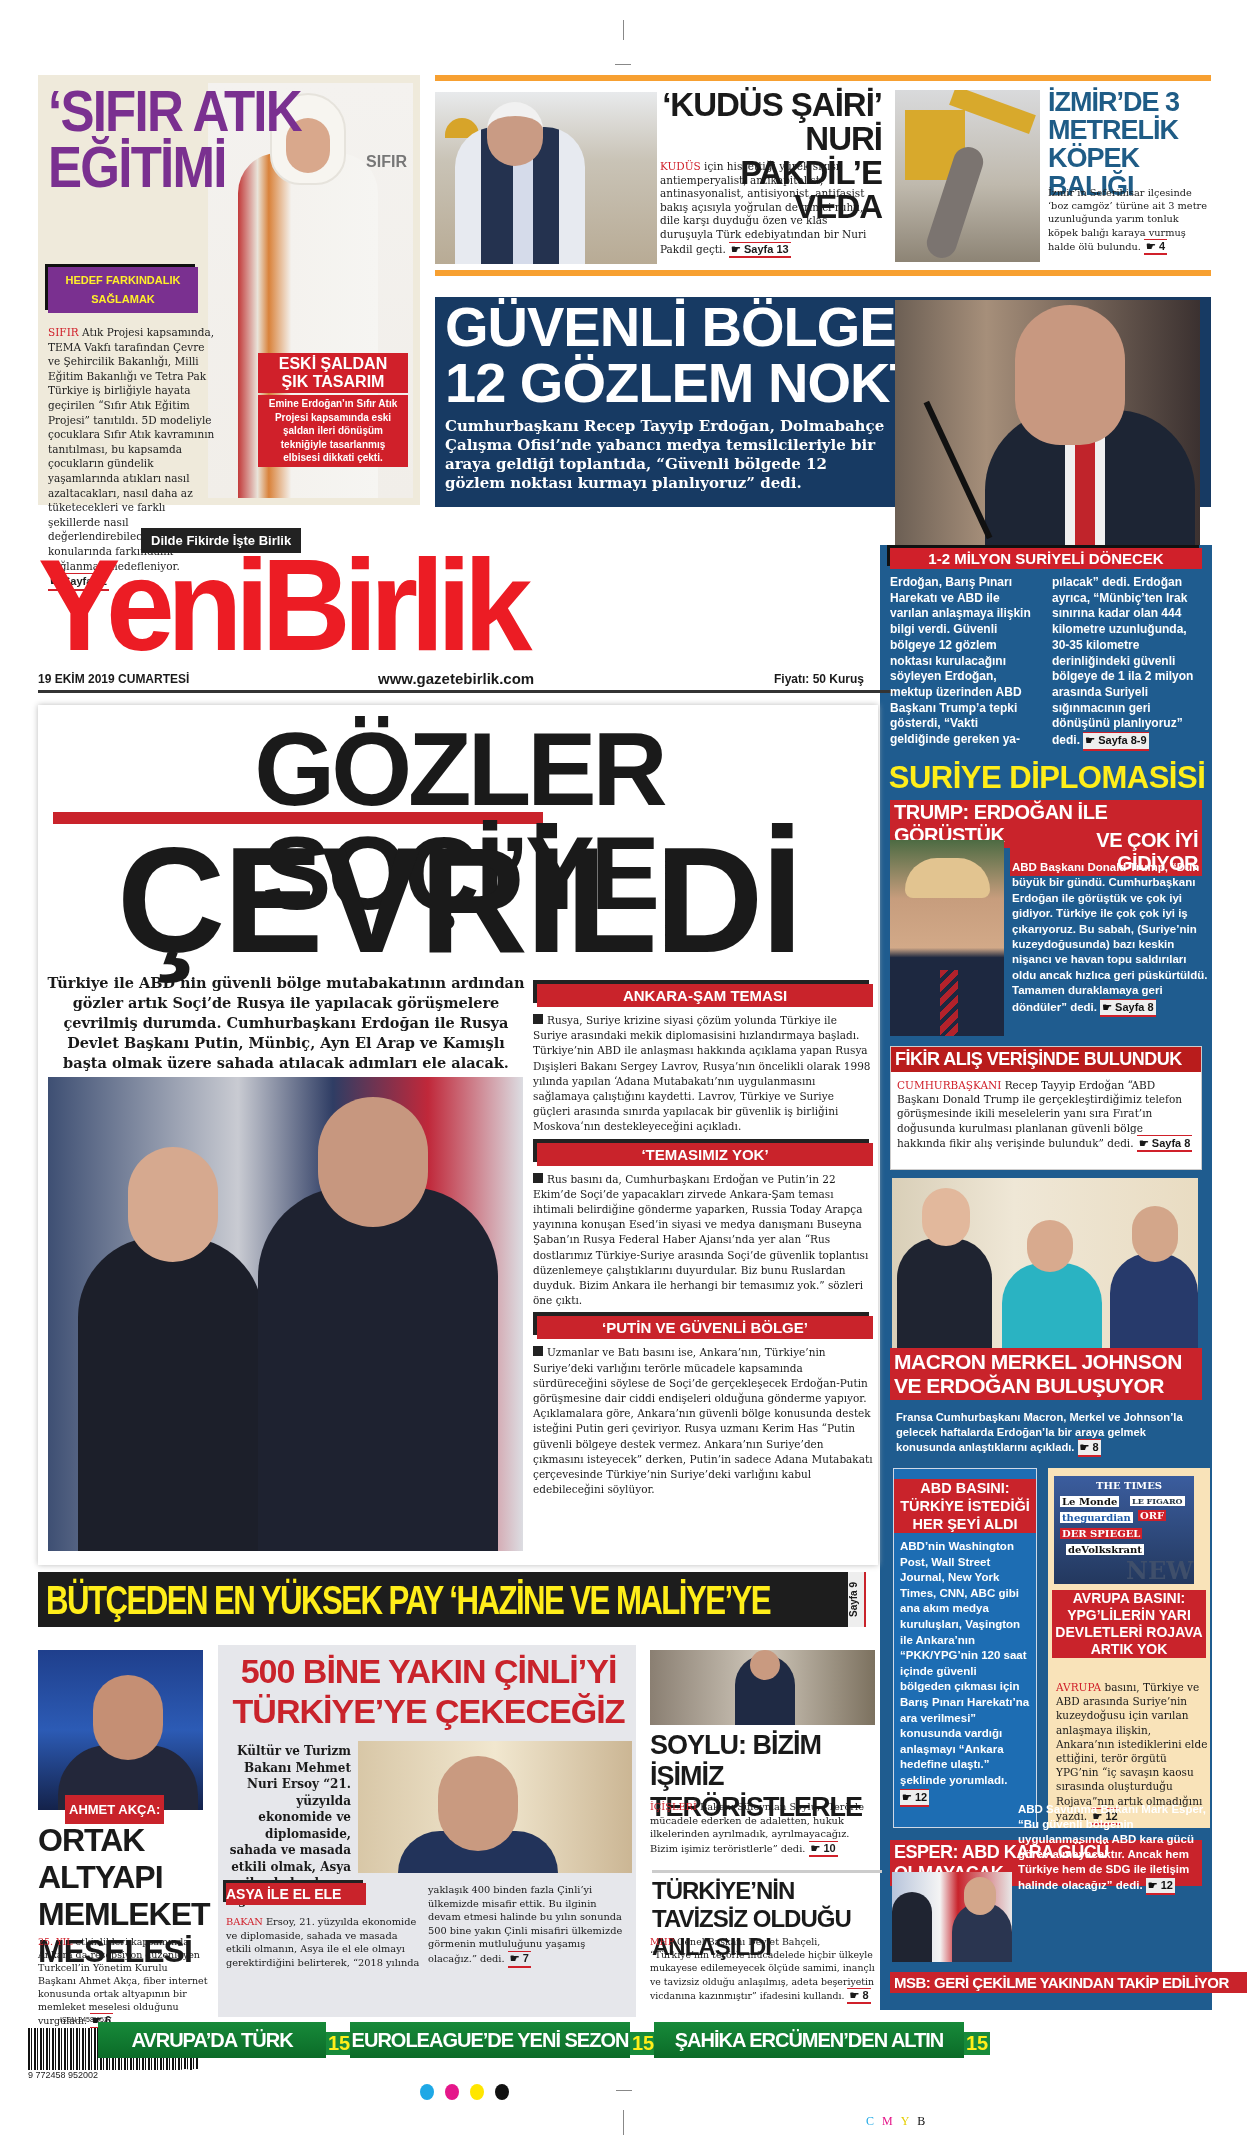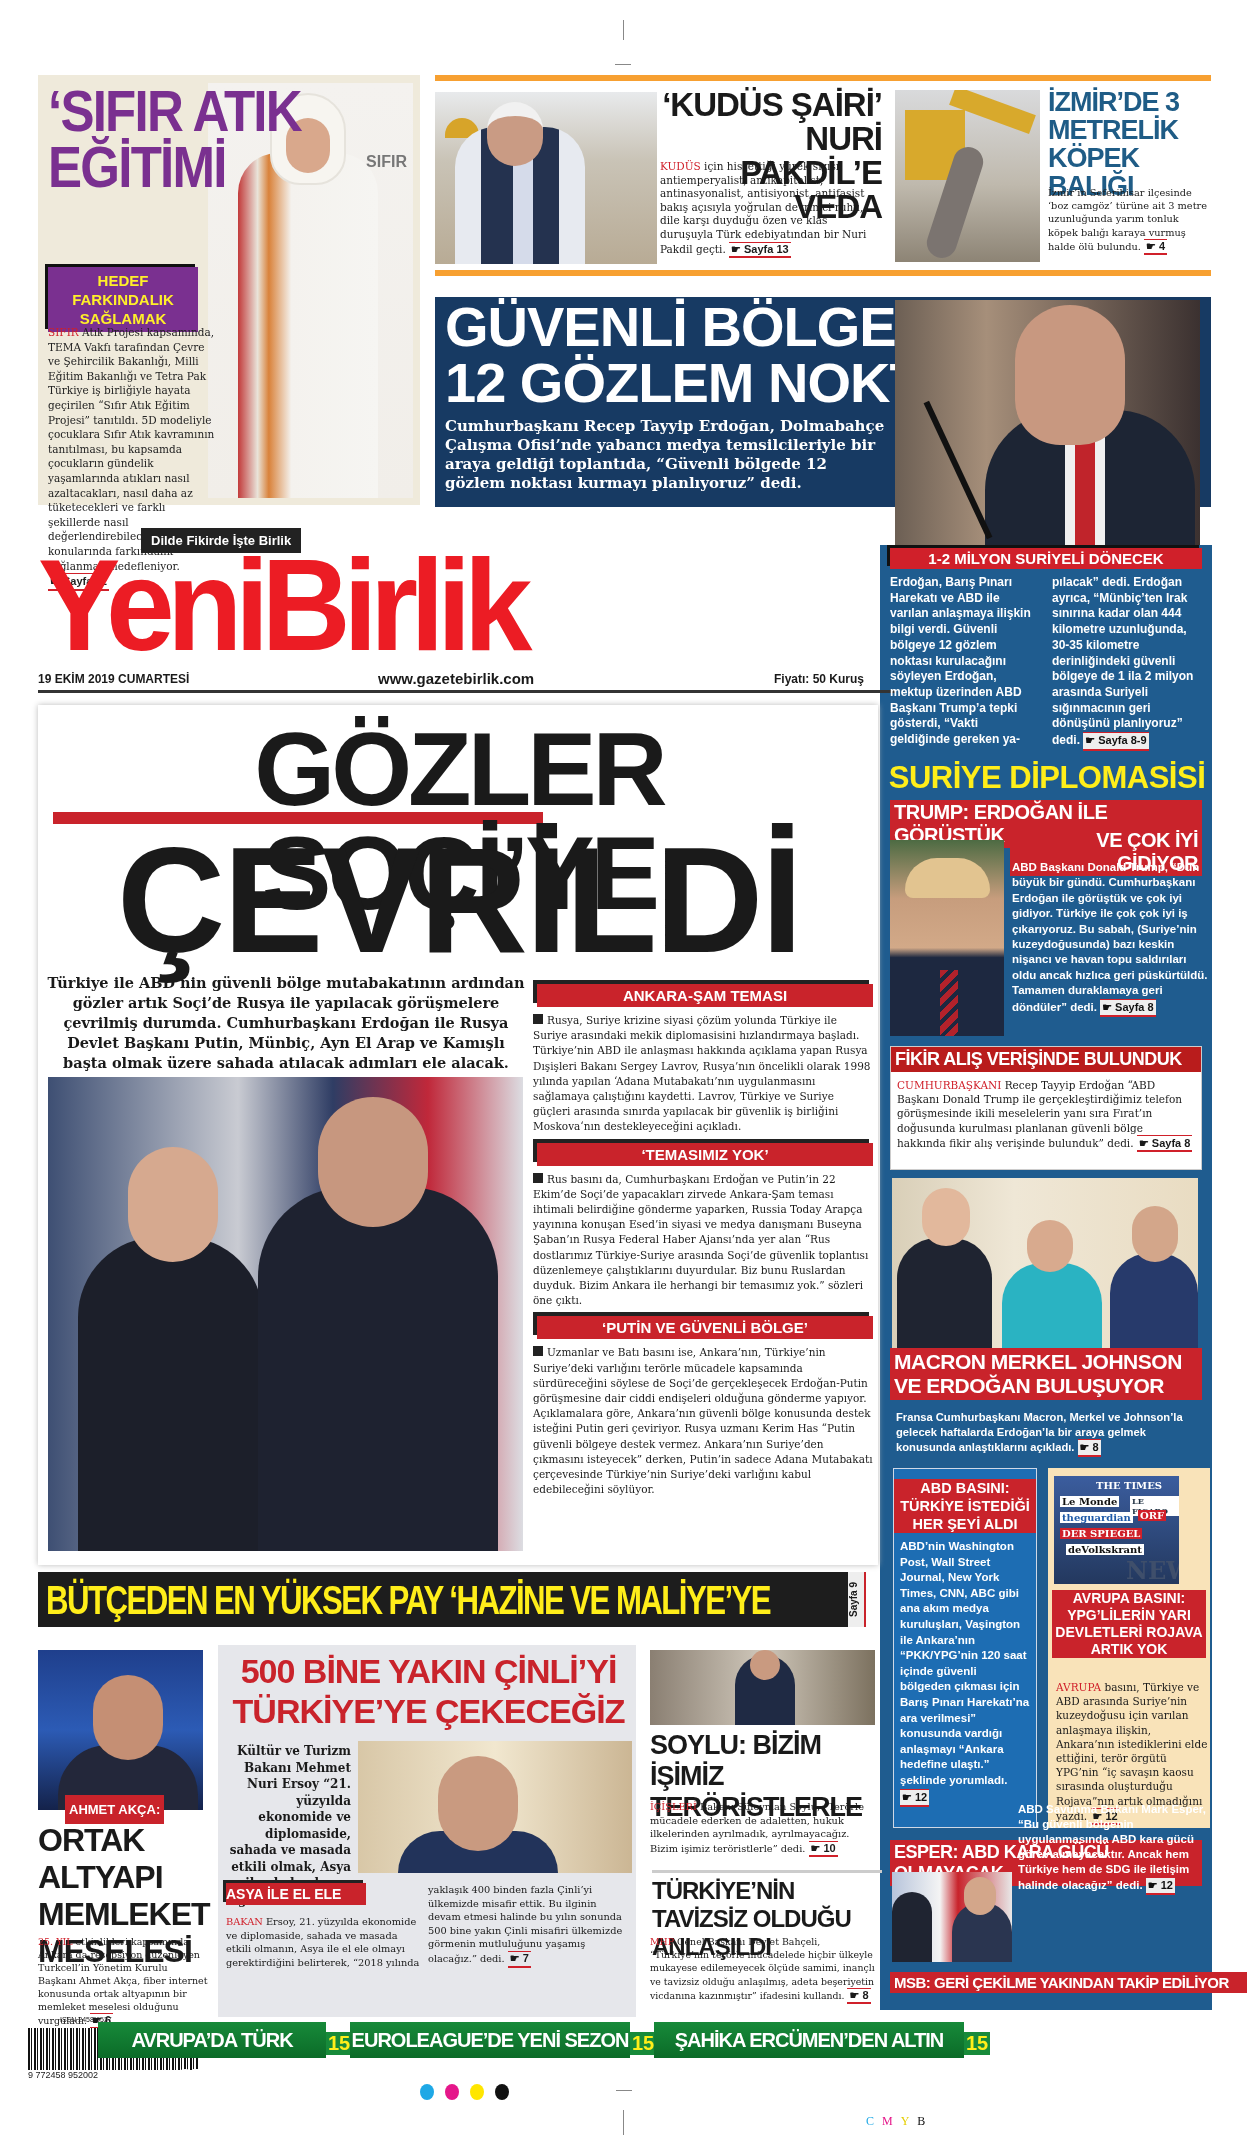--- a/index.html
+++ b/index.html
@@ -7,21 +7,21 @@
 .abs{position:absolute}
 .serif{font-family:"DejaVu Serif","Liberation Serif",serif}
 .photo{position:absolute;overflow:hidden}
 .sayfa{display:inline-block;font-family:"Liberation Sans",sans-serif;font-weight:700;font-size:11px;border-bottom:2px solid #d0202a;border-top:1px solid #d0202a;padding:0 2px;white-space:nowrap}
 .sayfa::before{content:"☛ ";}
 .red{color:#d0202a}
 .crop{position:absolute;background:#888}
 
 #sifir{left:38px;top:75px;width:382px;height:430px;background:#efeadb}
 #sifir .h{left:10px;top:8px;font-size:58px;line-height:56px;color:#7a3090;font-weight:900;letter-spacing:-2px;transform:scaleX(.88);transform-origin:left top;width:300px}
-#sifir .sub{left:10px;top:192px;width:150px;background:#7a3090;color:#ffef2a;font-size:15px;line-height:19px;font-weight:900;text-align:center;padding:4px 2px;box-shadow:-3px -3px 0 #111}
+#sifir .sub{left:10px;top:192px;width:150px;background:#7a3090;color:#ffef2a;font-size:11px;line-height:19px;font-weight:900;text-align:center;padding:4px 2px;box-shadow:-3px -3px 0 #111}
 #sifir .body{left:10px;top:250px;width:170px;font-size:10.5px;line-height:14.6px;color:#222}
 #sifir .ph{left:170px;top:8px;width:205px;height:415px;background:linear-gradient(180deg,#f4f2ef 0%,#f1eee9 100%)}
 .coat{position:absolute;left:30px;top:70px;width:140px;height:345px;background:linear-gradient(90deg,#c23a3a 0%,#e9e4da 14%,#d9823a 22%,#f4f2ee 38%,#f6f5f2 100%);border-radius:40px 40px 0 0}
 .head{position:absolute;left:62px;top:10px;width:76px;height:92px;background:#f7f5f0;border-radius:38px 38px 30px 30px;border:2px solid #e6e3dc}
 .face{position:absolute;left:78px;top:35px;width:44px;height:55px;background:#d9a88c;border-radius:22px}
 #sifir .cap{left:220px;top:278px;width:150px;text-align:right}
 #sifir .cap .t{display:inline-block;background:#d0202a;color:#fff;font-weight:900;font-size:16px;line-height:18px;padding:2px 6px;text-align:center}
 #sifir .cap .d{background:#d0202a;color:#fff;font-weight:700;font-size:10px;line-height:13.5px;padding:2px 4px;margin-top:2px;text-align:center}
 
 .orange{background:#f7a031;height:6px}
@@ -72,21 +72,21 @@
 #fikir .b{padding:6px 6px;font-size:10.5px;line-height:14.2px}
 #mmj-ph{left:892px;top:1178px;width:306px;height:172px;background:linear-gradient(90deg,#d9cfb8 0%,#efe7d6 40%,#e9dcc2 100%)}
 .pers{position:absolute;border-radius:40px 40px 0 0}
 #mmj .t{left:890px;top:1348px;width:312px;padding:2px 4px}
 #mmj .b{left:896px;top:1410px;width:306px;color:#fff;font-weight:700;font-size:11.2px;line-height:14.6px}
 #abd{left:893px;top:1468px;width:144px;height:360px;border:1px solid #cfd8e6;background:#1d6db3}
 #abd .t{text-align:center;margin-top:10px}
 #abd .t span{background:#c9232b;color:#fff;font-weight:900;font-size:14.5px;line-height:18px;padding:0 3px;display:inline-block}
 #abd .b{padding:6px 6px 0 6px;color:#fff;font-weight:700;font-size:11.5px;line-height:15.6px}
 #avr{left:1048px;top:1468px;width:162px;height:360px;background:#f9e3b9}
-#avr-ph{position:absolute;left:6px;top:8px;width:125px;height:108px;background:linear-gradient(180deg,#3b5d9e 0%,#23385e 100%);overflow:hidden}
+#avr-ph{position:absolute;left:6px;top:8px;width:140px;height:108px;background:linear-gradient(180deg,#3b5d9e 0%,#23385e 100%);overflow:hidden}
 .np{position:absolute;font-family:"DejaVu Serif",serif;font-weight:700;font-size:10px;background:#fff;color:#111;padding:0 2px}
 #avr .t{position:absolute;left:4px;top:122px;width:154px;text-align:center}
 #avr .t span{background:#c9232b;color:#fff;font-weight:900;font-size:14px;line-height:17px;padding:0 3px;display:inline-block}
 #avr .b{position:absolute;left:8px;top:212px;width:152px;font-size:10.5px;line-height:14.2px}
 #esper .t{left:890px;top:1840px;width:312px;padding:2px 4px;font-size:18px}
 #esper-ph{left:892px;top:1872px;width:120px;height:90px;background:linear-gradient(90deg,#b7c4db 0%,#f4f4f4 40%,#c8232b 55%,#e8e8e8 100%)}
 #esper .b{left:1018px;top:1802px;width:190px;color:#fff;font-weight:700;font-size:11.5px;line-height:15px}
 #msb{left:890px;top:1972px;width:376px;padding:2px 4px;font-size:15px}
 
 #main{left:38px;top:705px;width:840px;height:860px;background:#fff;box-shadow:0 0 6px #bbb}
@@ -144,20 +144,24 @@
 <section id="sifir" class="abs">
   <div class="abs ph photo">
     <div class="coat"></div>
       <div class="head"></div>
       <div class="face"></div>
     <span class="abs" style="right:6px;top:70px;font-weight:700;color:#777;font-size:16px">SIFIR</span>
   </div>
   <h2 class="abs h">‘SIFIR ATIK EĞİTİMİ</h2>
   <div class="abs sub">HEDEF FARKINDALIK SAĞLAMAK</div>
   <p class="abs body serif"><span class="red">SIFIR</span><span> Atık Projesi kapsamında, TEMA Vakfı tarafından Çevre ve Şehircilik Bakanlığı, Milli Eğitim Bakanlığı ve Tetra Pak Türkiye iş birliğiyle hayata geçirilen “Sıfır Atık Eğitim Projesi” tanıtıldı. 5D modeliyle çocuklara Sıfır Atık kavramının tanıtılması, bu kapsamda çocukların gündelik yaşamlarında atıkları nasıl azaltacakları, nasıl daha az tüketecekleri ve farklı şekillerde nasıl değerlendirebilecekleri konularında farkındalık sağlanması hedefleniyor.</span> <span class="sayfa">Sayfa 11</span></p>
+  <div class="abs cap">
+    <div class="t">ESKİ ŞALDAN ŞIK TASARIM</div>
+    <div class="d">Emine Erdoğan’ın Sıfır Atık Projesi kapsamında eski şaldan ileri dönüşüm tekniğiyle tasarlanmış elbisesi dikkati çekti.</div>
+  </div>
 </section>
 
 <div class="abs orange" style="left:435px;top:75px;width:776px"></div>
 <div class="abs orange" style="left:435px;top:270px;width:776px"></div>
 
 <section id="kudus">
   <div id="kudus-ph" class="photo">
       <div class="dome"></div>
       <div class="man"></div>
       <div class="hd"></div>

